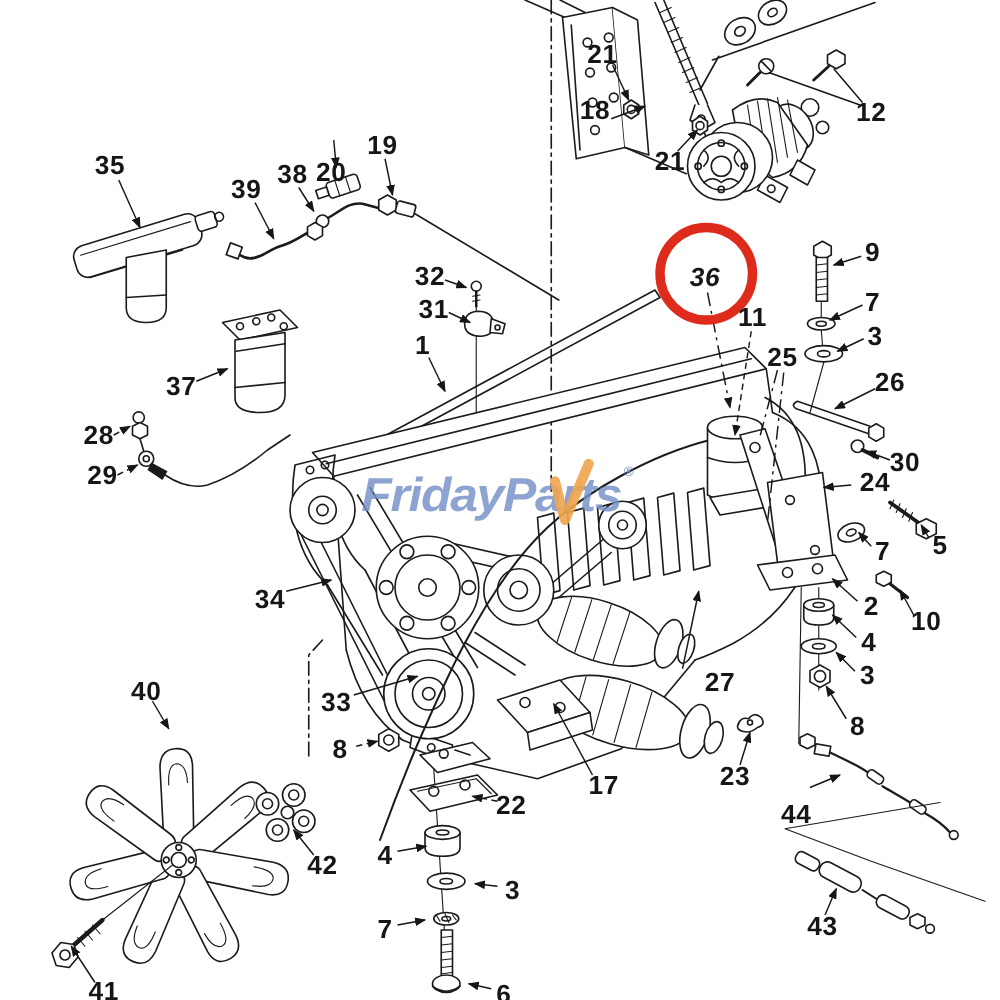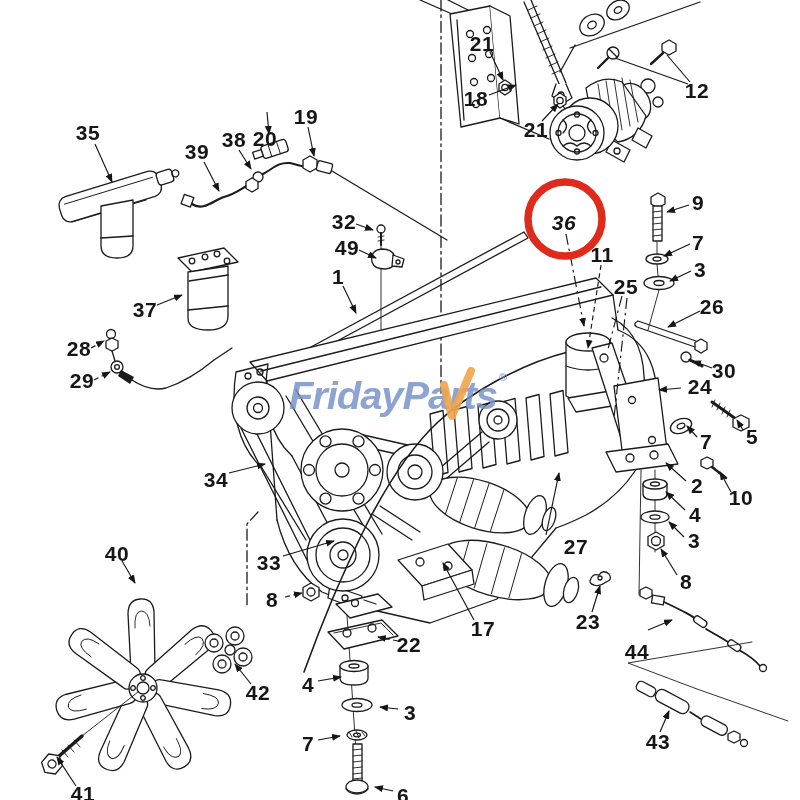--- a/index.html
+++ b/index.html
@@ -508,33 +508,33 @@
     <text x="289" y="409" font-size="38" font-style="italic" font-weight="bold" letter-spacing="-1" textLength="208" lengthAdjust="spacingAndGlyphs" opacity="0.82" fill="#7590c7">FridayParts</text>
     <text x="499" y="381" font-size="11" font-weight="bold" opacity="0.8" fill="#7590c7">®</text>
     <path d="M444,385 C447,397 449,407 452,416 L471,371" fill="none" stroke-width="8" stroke-linecap="round" stroke-linejoin="round" opacity="0.9" stroke="#f0a44c"></path>
   </g>
 
   <circle cx="565" cy="219" r="37" fill="none" stroke-width="7.5" stroke="#de2b1c"></circle>
 </svg>
 
 <div>
       <div class="callout" style="left: 482px; top: 44px;">21</div>
-      <div class="callout" style="left: 476px; top: 99px; text-align: right;">18</div>
+      <div class="callout" style="left: 476px; top: 89px; text-align: right;">18</div>
       <div class="callout" style="left: 536px; top: 130px;">21</div>
       <div class="callout" style="left: 697px; top: 91px;">12</div>
       <div class="callout" style="left: 88px; top: 133px;">35</div>
       <div class="callout" style="left: 197px; top: 152px;">39</div>
       <div class="callout" style="left: 234px; top: 140px;">38</div>
       <div class="callout" style="left: 265px; top: 103px; margin-top: 36px;">20</div>
       <div class="callout" style="left: 306px; top: 117px;">19</div>
       <div class="callout" style="left: 145px; top: 310px;">37</div>
       <div class="callout" style="left: 79px; top: 349px;">28</div>
       <div class="callout" style="left: 82px; top: 381px;">29</div>
       <div class="callout" style="left: 344px; top: 222px;">32</div>
-      <div class="callout" style="left: 347px; top: 248px;">49</div>
+      <div class="callout" style="left: 347px; top: 248px;">31</div>
       <div class="callout" style="left: 338px; top: 277px;">1</div>
       <div class="callout" style="left: 564px; top: 223px; font-style: italic;">36</div>
       <div class="callout" style="left: 602px; top: 255px;">11</div>
       <div class="callout" style="left: 626px; top: 287px;">25</div>
       <div class="callout" style="left: 698px; top: 203px;">9</div>
       <div class="callout" style="left: 698px; top: 243px;">7</div>
       <div class="callout" style="left: 700px; top: 270px;">3</div>
       <div class="callout" style="left: 712px; top: 307px;">26</div>
       <div class="callout" style="left: 724px; top: 371px;">30</div>
       <div class="callout" style="left: 660px; top: 387px; margin-left: 40px;">24</div>

